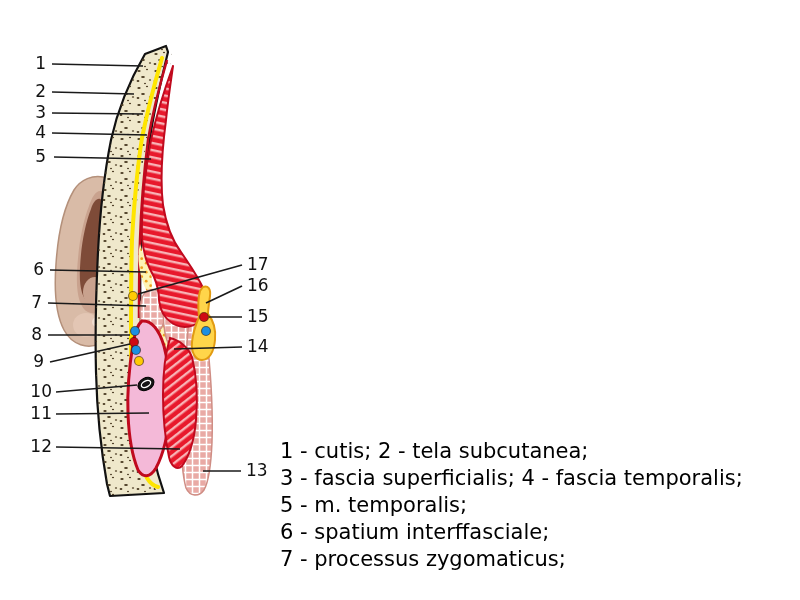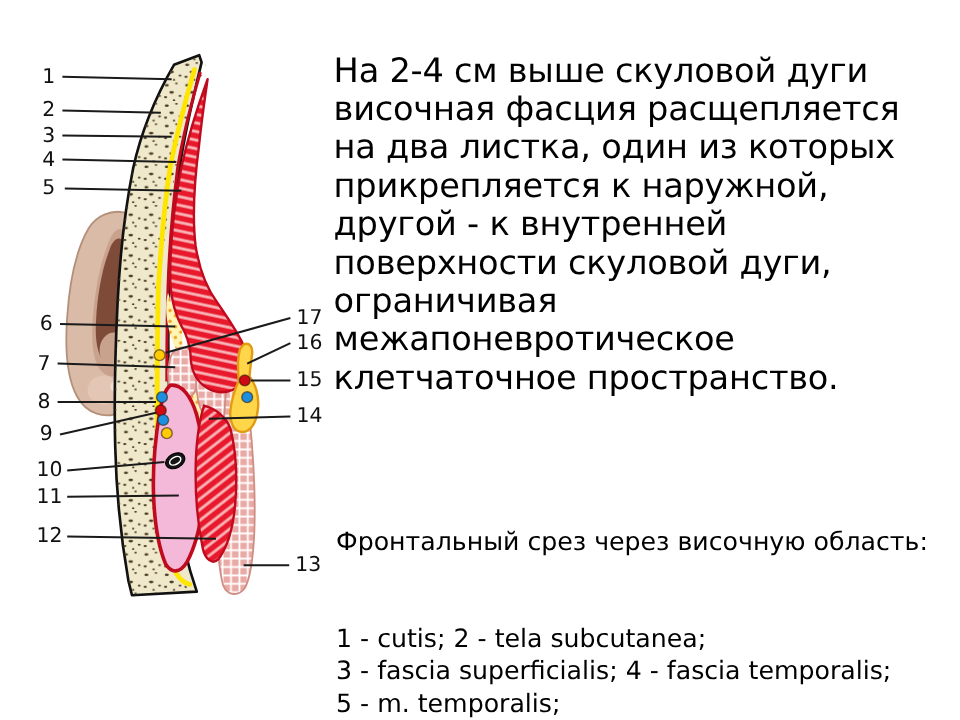--- a/index.html
+++ b/index.html
@@ -22,32 +22,22 @@
   .callout-num{
     font-family:"DejaVu Sans","Liberation Sans",sans-serif;
     font-size:17px;fill:#111;
   }
 </style>
 </head>
 <body>
 
 <div class="slide">
 
-  <div class="main-text">На 2-4 см выше скуловой дуги
-височная фасция расщепляется
-на два листка, один из которых
-прикрепляется к наружной,
-другой - к внутренней
-поверхности скуловой дуги,
-ограничивая
-межапоневротическое
-клетчаточное пространство.</div>
 
   <div class="legend">
-    <div>Фронтальный срез через височную область:</div>
     <div>1 - cutis; 2 - tela subcutanea;
 3 - fascia superficialis; 4 - fascia temporalis;
 5 - m. temporalis;
 6 - spatium interffasciale;
 7 - processus zygomaticus;</div>
   </div>
 
   <svg id="diagram" viewBox="22 36 250 500" xmlns="http://www.w3.org/2000/svg">
     <defs>
       <pattern id="pat-muscle" patternUnits="userSpaceOnUse" width="10" height="7" patternTransform="rotate(12)">

